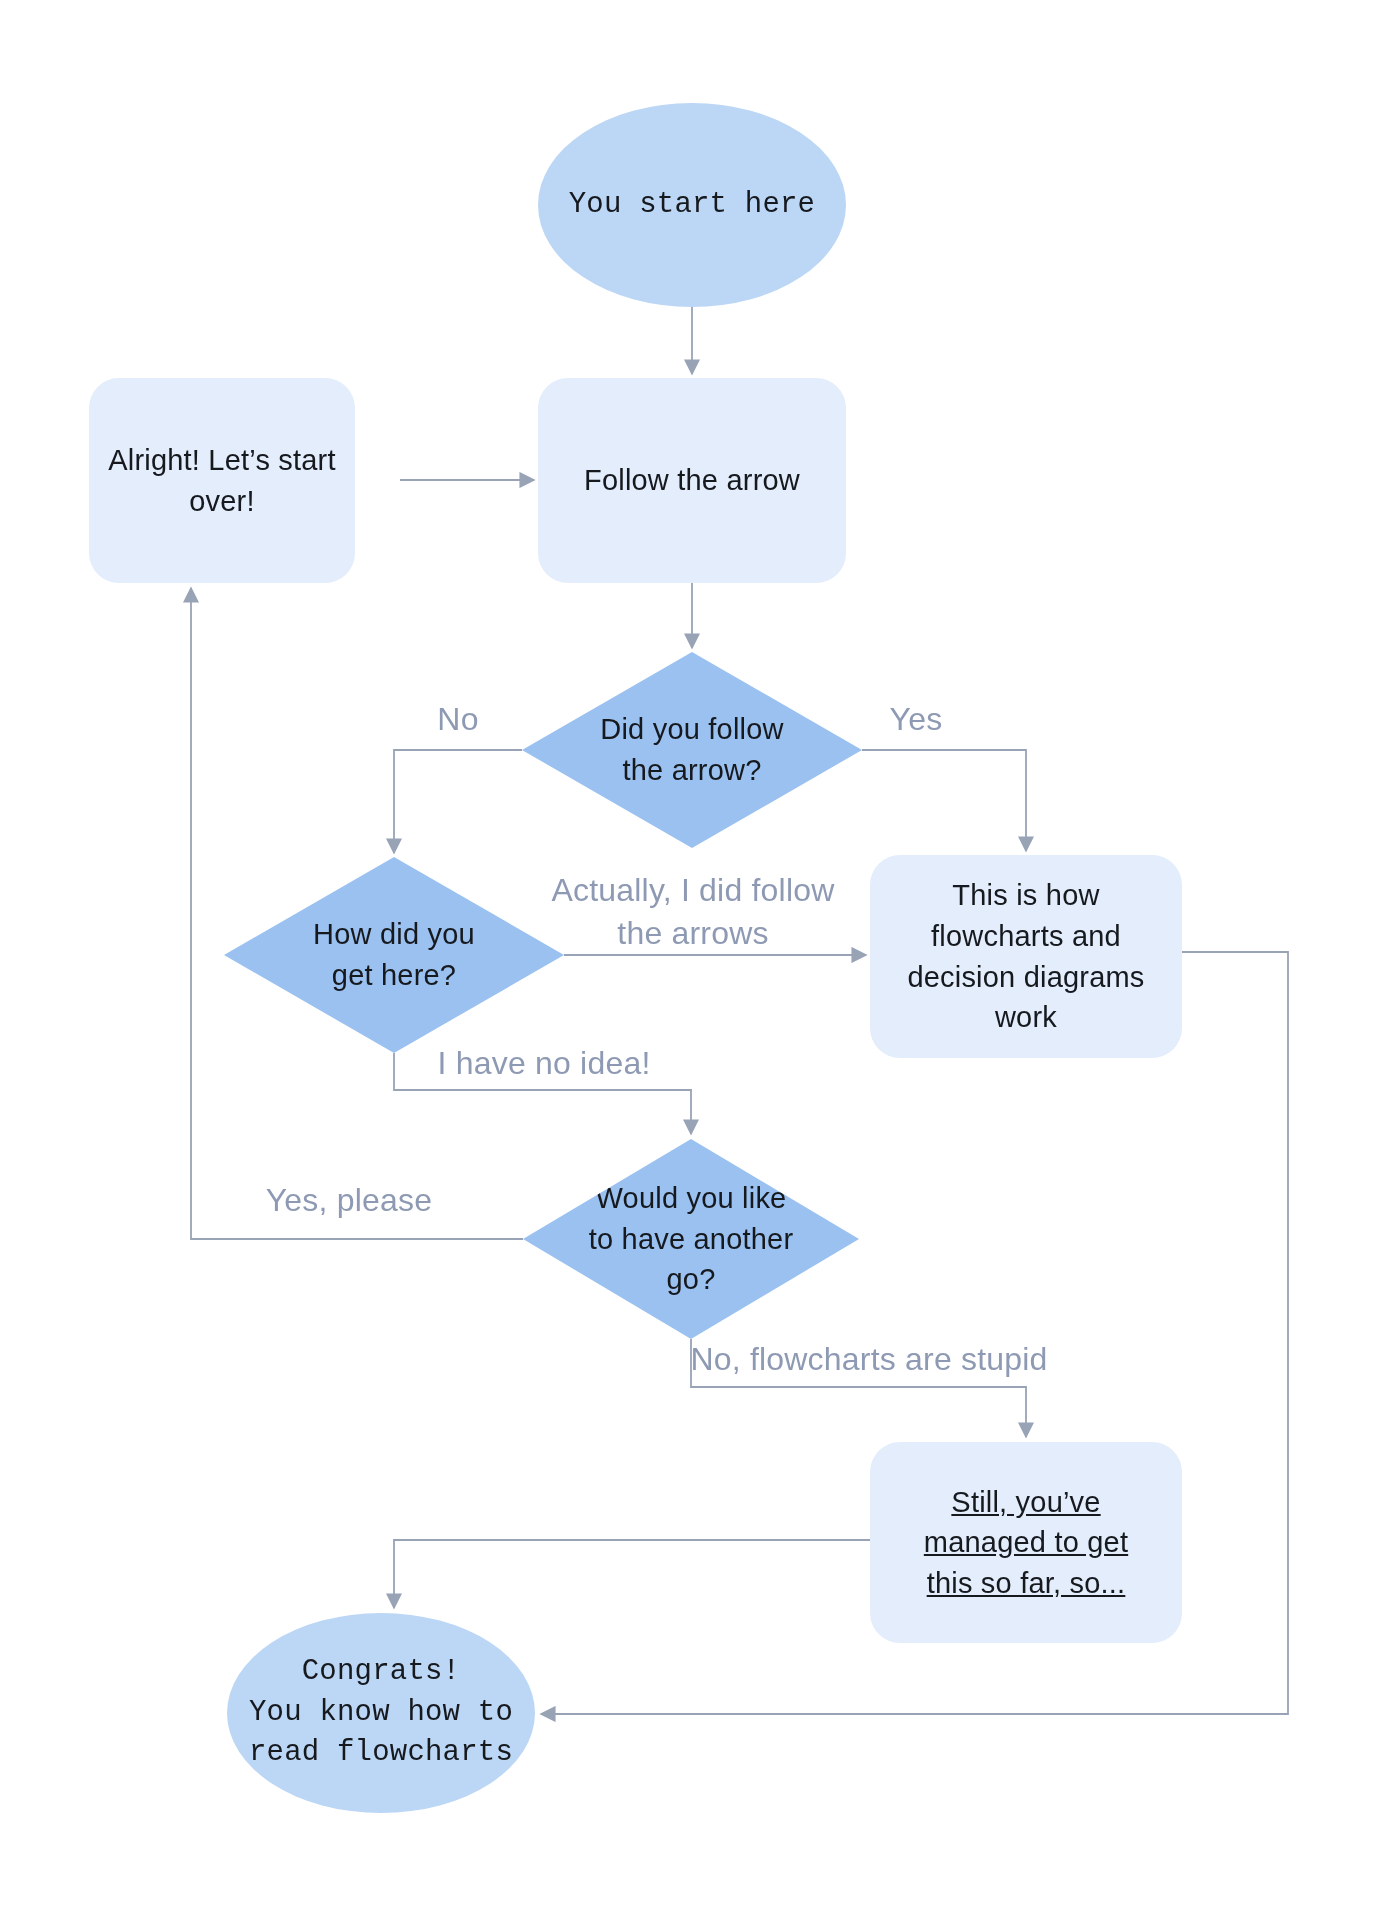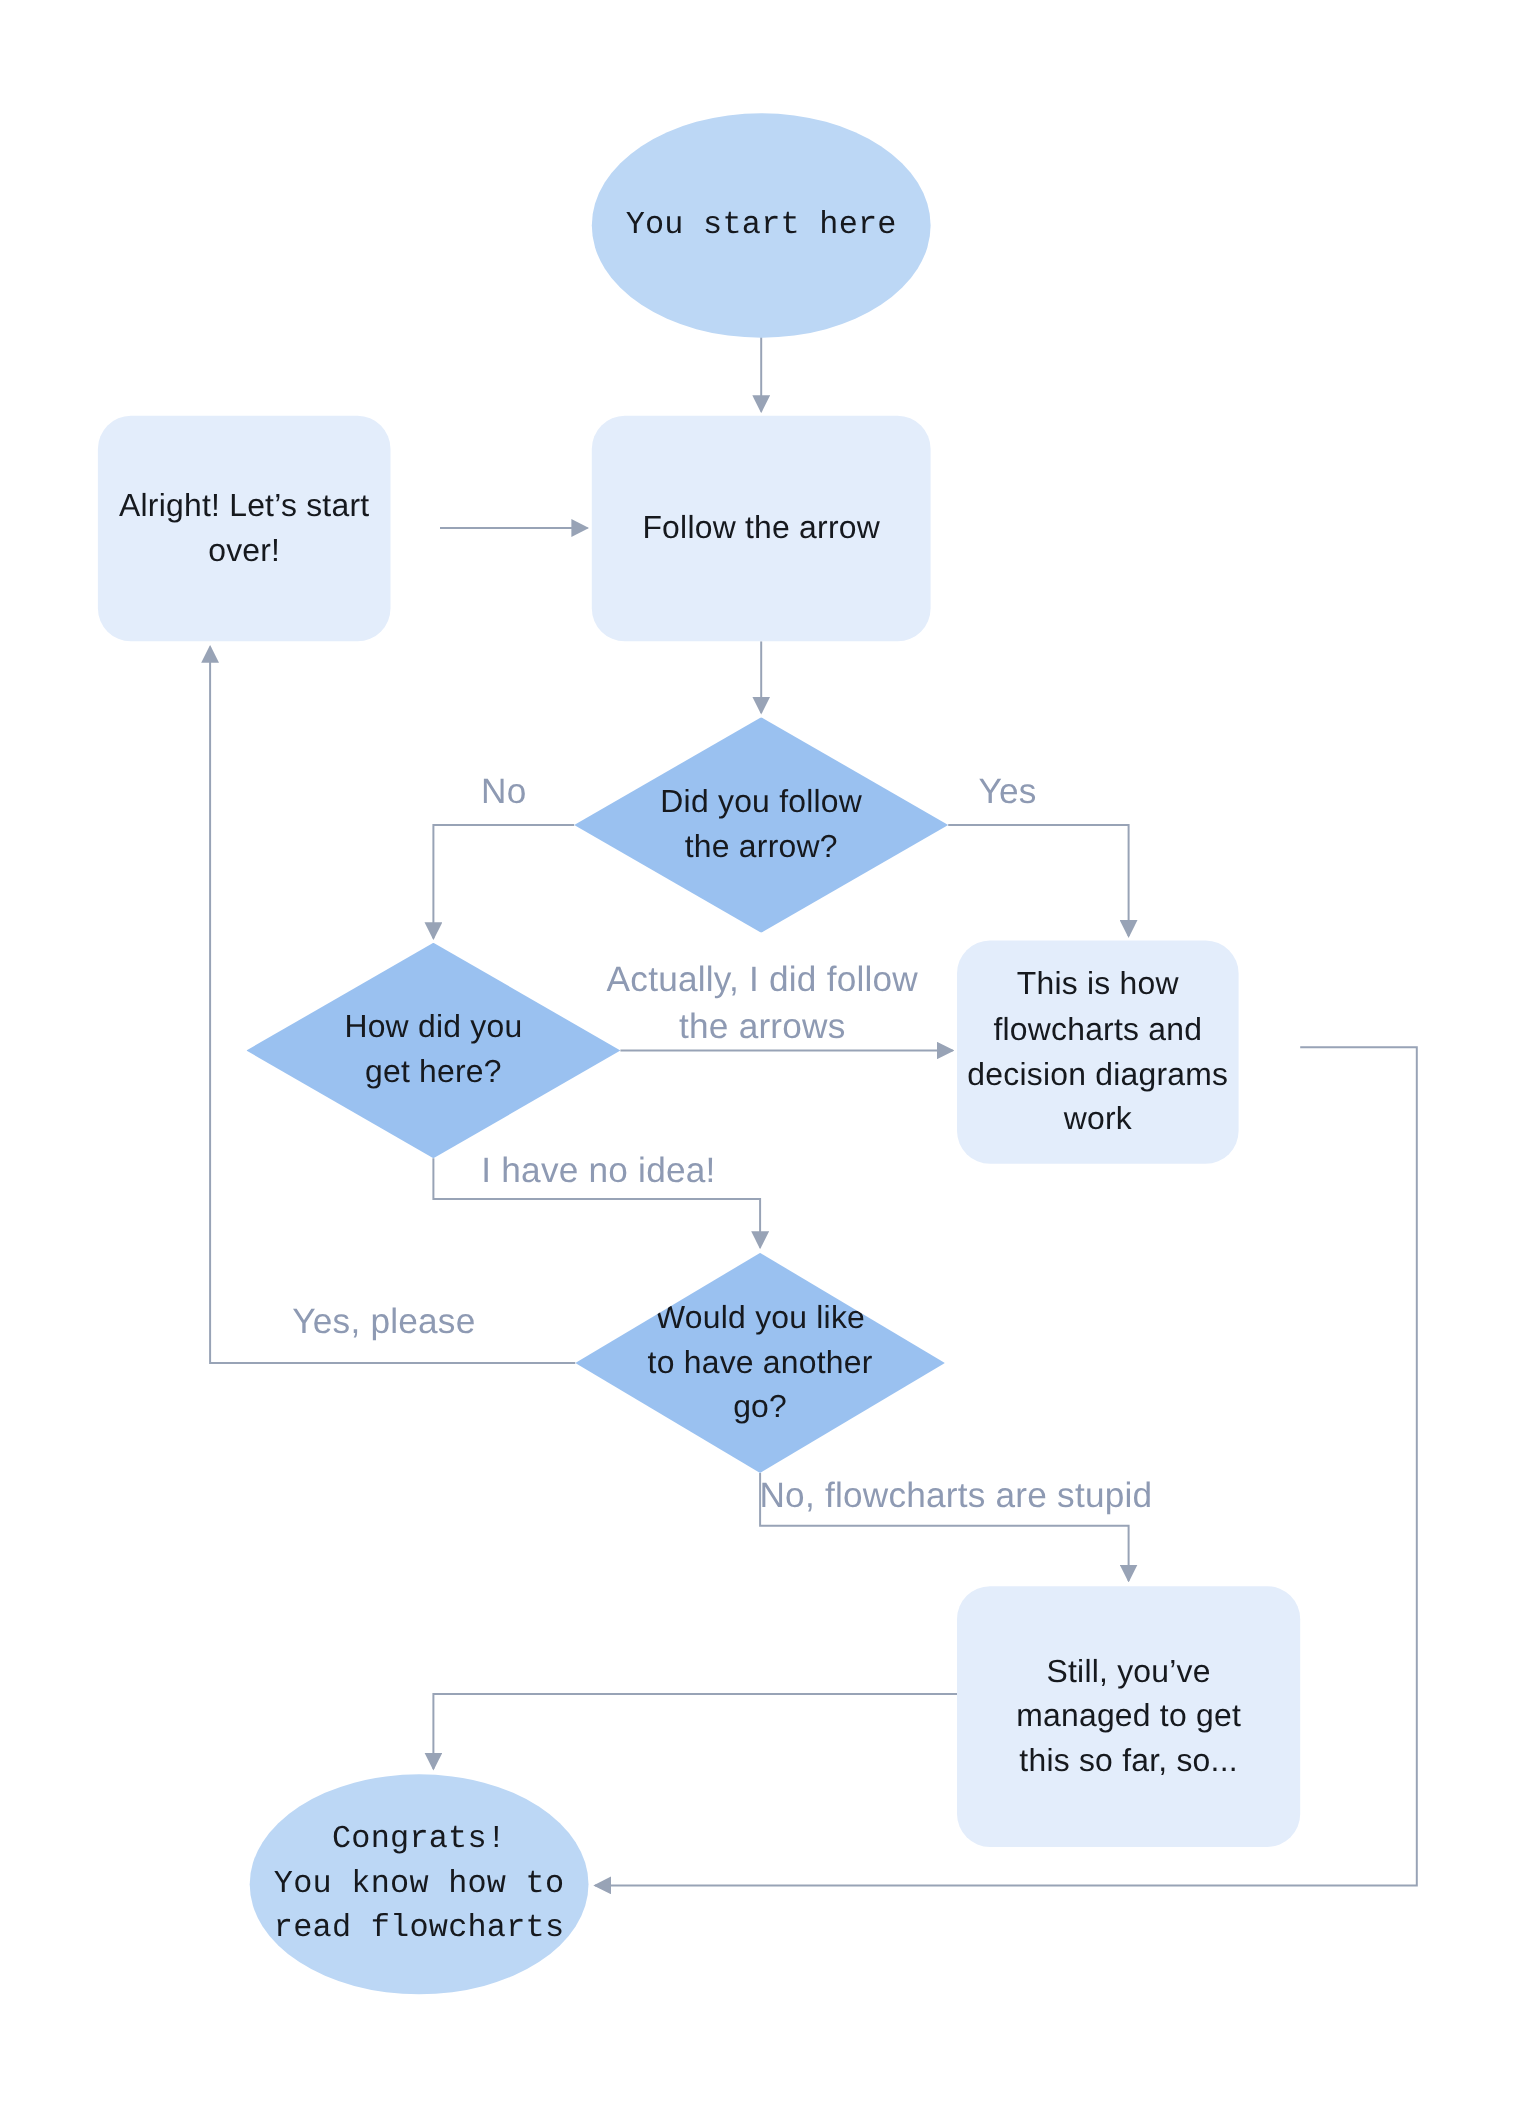--- a/index.html
+++ b/index.html
@@ -62,30 +62,30 @@
 over!</div>
 
   <div class="node rect" style="left:538px;top:378px;width:308px;height:205px;text-align:center;">Follow the arrow</div>
 
   <div class="node diamond" style="left:522px;top:652px;width:340px;height:196px;">Did you follow
 the arrow?</div>
 
   <div class="node diamond" style="left:224px;top:857px;width:340px;height:196px;">How did you
 get here?</div>
 
-  <div class="node rect" style="left:870px;top:855px;width:256px;height:203px;">This is how
+  <div class="node rect" style="left:870px;top:855px;width:312px;height:203px;">This is how
 flowcharts and
 decision diagrams
 work</div>
 
   <div class="node diamond" style="left:523px;top:1139px;width:336px;height:200px;">Would you like
 to have another
 go?</div>
 
-  <div class="node rect" style="left:870px;top:1442px;width:312px;height:237px;">Still, you’ve
+  <div class="node rect" style="left:870px;top:1442px;width:312px;height:201px;text-decoration:underline;">Still, you’ve
 managed to get
 this so far, so...</div>
 
   <div class="node ellipse" style="left:227px;top:1613px;width:308px;height:200px;">Congrats!
 You know how to
 read flowcharts</div>
 
   <div class="edge-label" style="left:458px;top:720px;">No</div>
 
   <div class="edge-label" style="left:916px;top:720px;">Yes</div>

